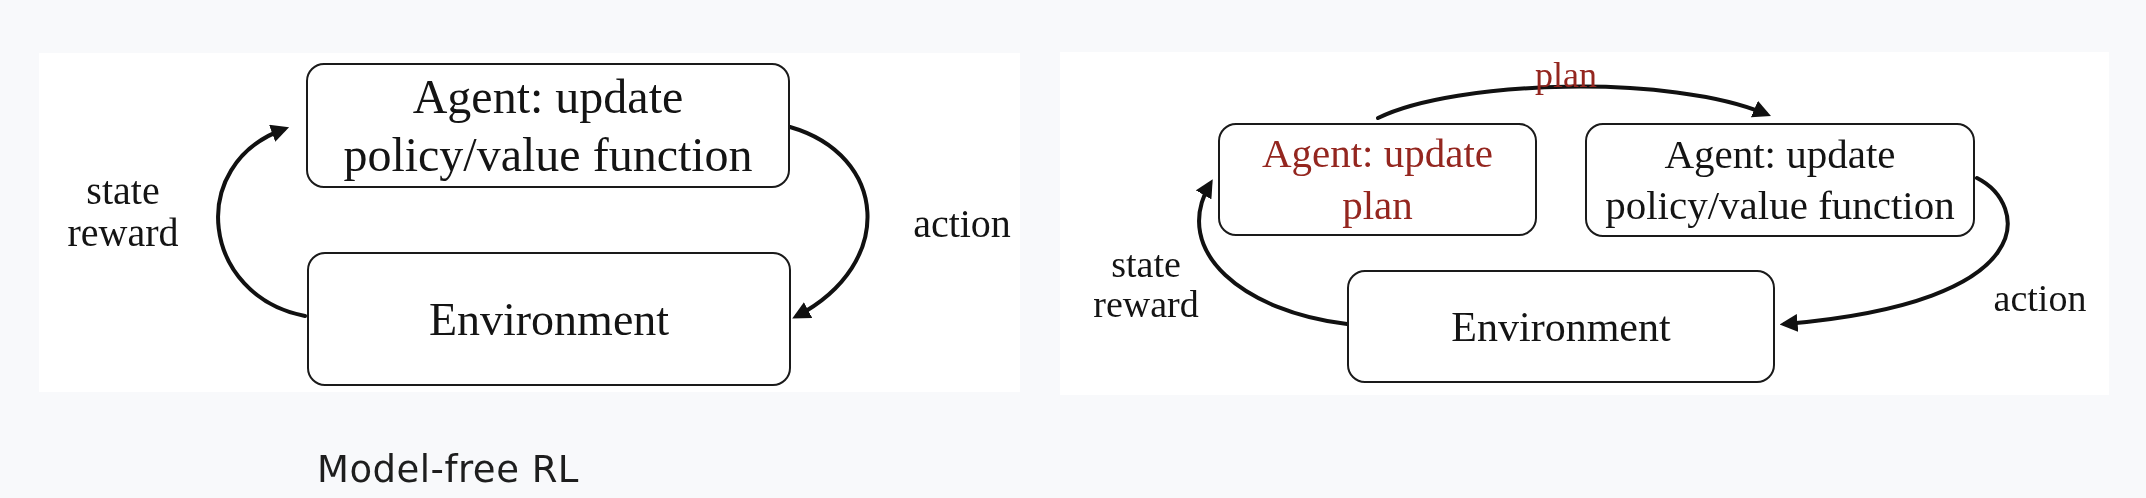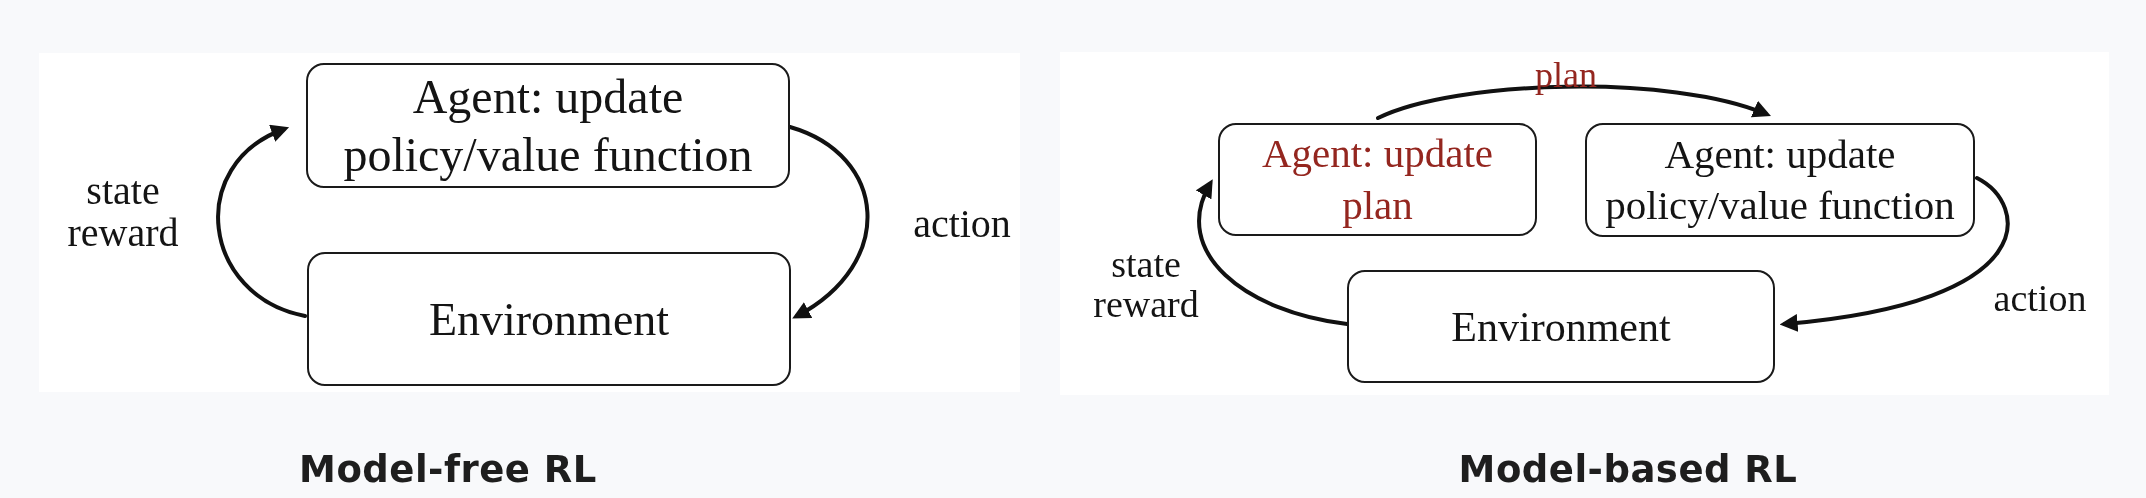--- a/index.html
+++ b/index.html
@@ -46,21 +46,21 @@
   .plan-right{left:446px;top:2px;width:120px;font-size:36px;color:#94261f;}
   .state-reward-right{left:16px;top:192px;width:140px;font-size:38px;line-height:40px;}
   .action-right{left:905px;top:224px;width:150px;font-size:38px;}
   
   .caption{
     position:absolute;
     top:448px;
     width:400px;
     text-align:center;
     font-family:"DejaVu Sans", sans-serif;
-    font-weight:700;
+    font-weight:400;
     font-size:37px;
     letter-spacing:0.5px;
     color:#1e1e1e;
     white-space:nowrap;
   }
   .caption-left{left:248px;}
   .caption-right{left:1428px;}
   .arrow-path{fill:none;stroke:#111111;stroke-width:4px;stroke-linecap:round;}
 </style>
 </head>
@@ -129,15 +129,14 @@
     </div>
 
     <div class="lbl state-reward-right">
       <span class="line" style="display:block">state</span>
       <span class="line" style="display:block">reward</span>
     </div>
 
     <div class="lbl action-right">action</div>
   </section>
 
-  <div class="caption caption-right">Model-based RL</div>
 
 </div>
 
 </body></html>

